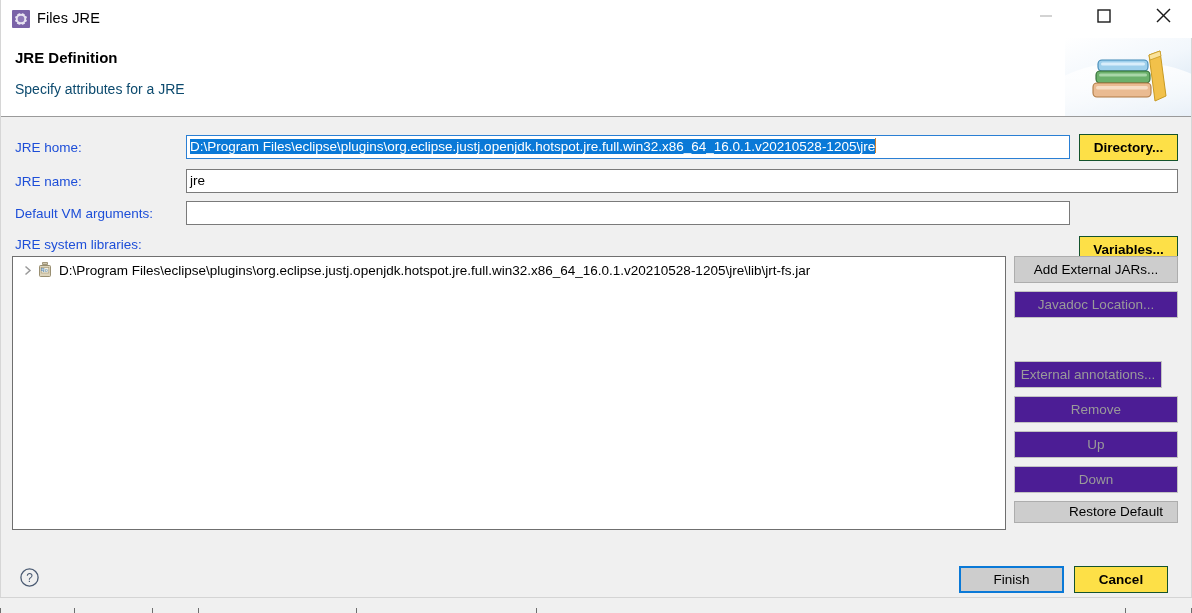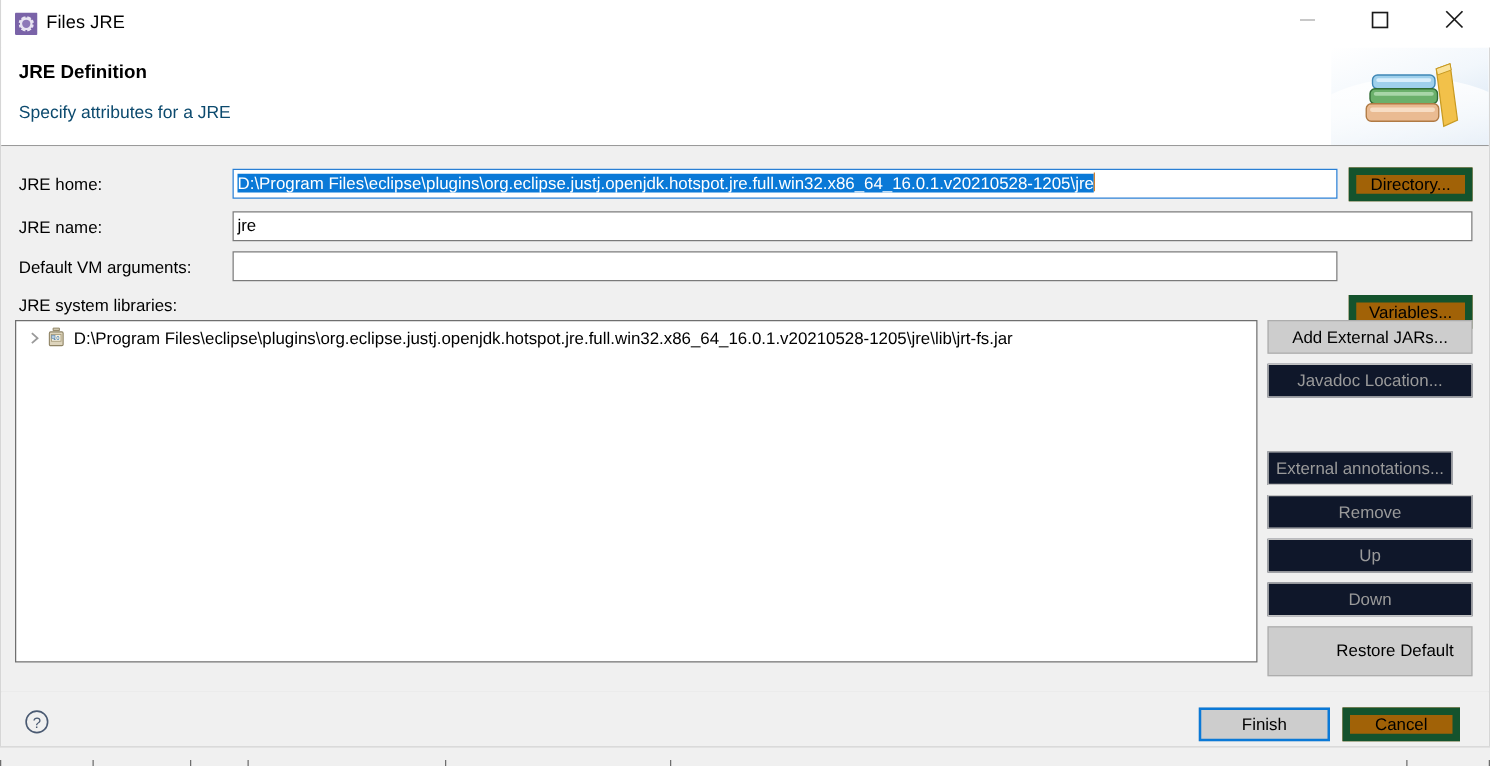--- a/index.html
+++ b/index.html
@@ -145,21 +145,21 @@
     left: 0;
     top: 117px;
     width: 1190px;
     height: 436px;
     background: #f0f0f0;
   }
 
   .lbl {
     position: absolute;
     font-size: 13.5px;
-    color: #000000;
+    color: #1d4ed8;
     white-space: nowrap;
   }
 
   
   .tinput {
     position: absolute;
     box-sizing: border-box;
     background: #ffffff;
     border: 1px solid #7a7a7a;
     font-family: "Liberation Sans", sans-serif;
@@ -200,26 +200,27 @@
     line-height: 1;
     padding: 0;
     cursor: default;
     white-space: nowrap;
     display: flex;
     align-items: center;
     justify-content: center;
   }
   .btn.disabled {
     color: #9a9a9a;
-    background: #0f172a;
+    background: #4c1d95;
     border-color: #c2c2c2;
   }
   .btn.plain {
-    background: #a16207;
-    border: 6px solid #14532d;
+    background: #fde047;
+    border: 1px solid #14532d;
+    font-weight: bold;
   }
   .btn.defaulted {
     background: #cdcdcd;
     border: 2px solid #0a79d7;
   }
 
   
   .listbox {
     position: absolute;
     box-sizing: border-box;
@@ -415,21 +416,21 @@
         <span class="tree-label">D:\Program Files\eclipse\plugins\org.eclipse.justj.openjdk.hotspot.jre.full.win32.x86_64_16.0.1.v20210528-1205\jre\lib\jrt-fs.jar</span>
       </div>
     </div>
 
     <button class="btn" style="left:1013px; top:139px; width:164px; height:27px;">Add External JARs...</button>
     <button class="btn disabled" style="left:1013px; top:174px; width:164px; height:27px;">Javadoc Location...</button>
     <button class="btn disabled" style="left:1013px; top:244px; width:148px; height:27px;">External annotations...</button>
     <button class="btn disabled" style="left:1013px; top:279px; width:164px; height:27px;">Remove</button>
     <button class="btn disabled" style="left:1013px; top:314px; width:164px; height:27px;">Up</button>
     <button class="btn disabled" style="left:1013px; top:349px; width:164px; height:27px;">Down</button>
-    <button class="btn" style="left:1013px; top:384px; width:164px; height:40px;padding-left:40px;">Restore Default</button>
+    <button class="btn" style="left:1013px; top:384px; width:164px; height:22px;padding-left:40px;">Restore Default</button>
   </div>
 
   <div class="footer-sep"></div>
   <div class="footer"></div>
 
   <span class="help-icon">
     <svg width="21" height="21" viewBox="0 0 21 21">
       <circle cx="10.5" cy="10.5" r="8.6" fill="none" stroke="#4a5a72" stroke-width="1.3"></circle>
       <text x="10.5" y="15" font-family="'Liberation Sans',sans-serif" font-size="12" fill="#4a5a72" text-anchor="middle">?</text>
     </svg>

